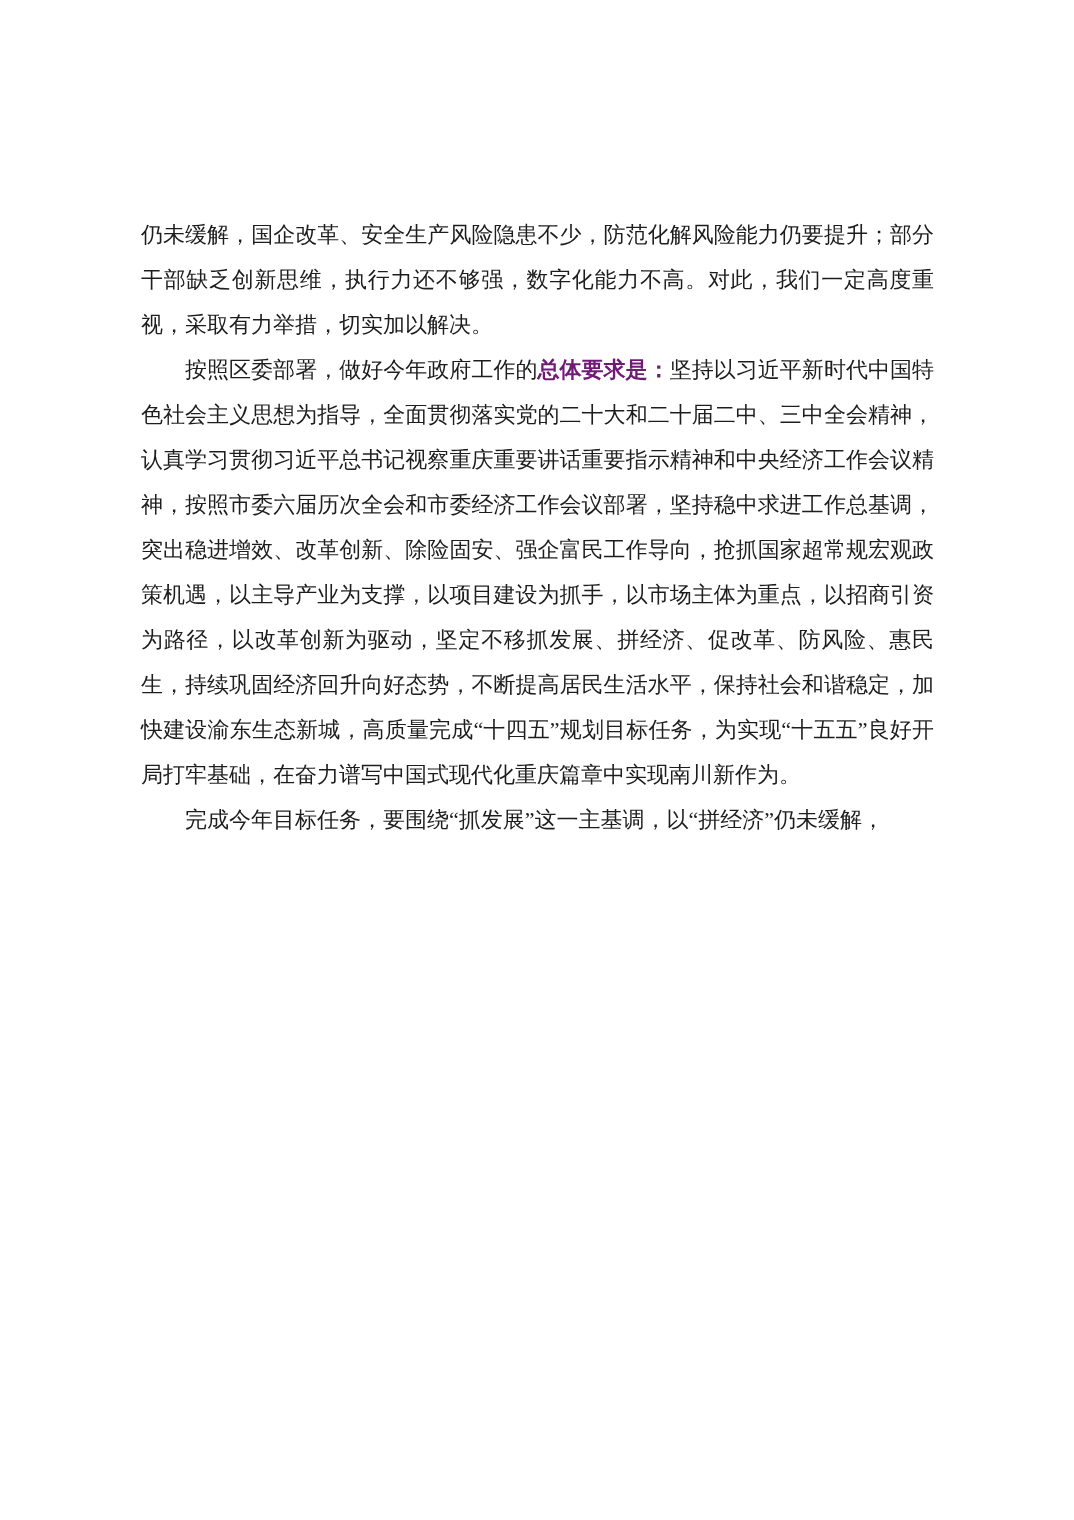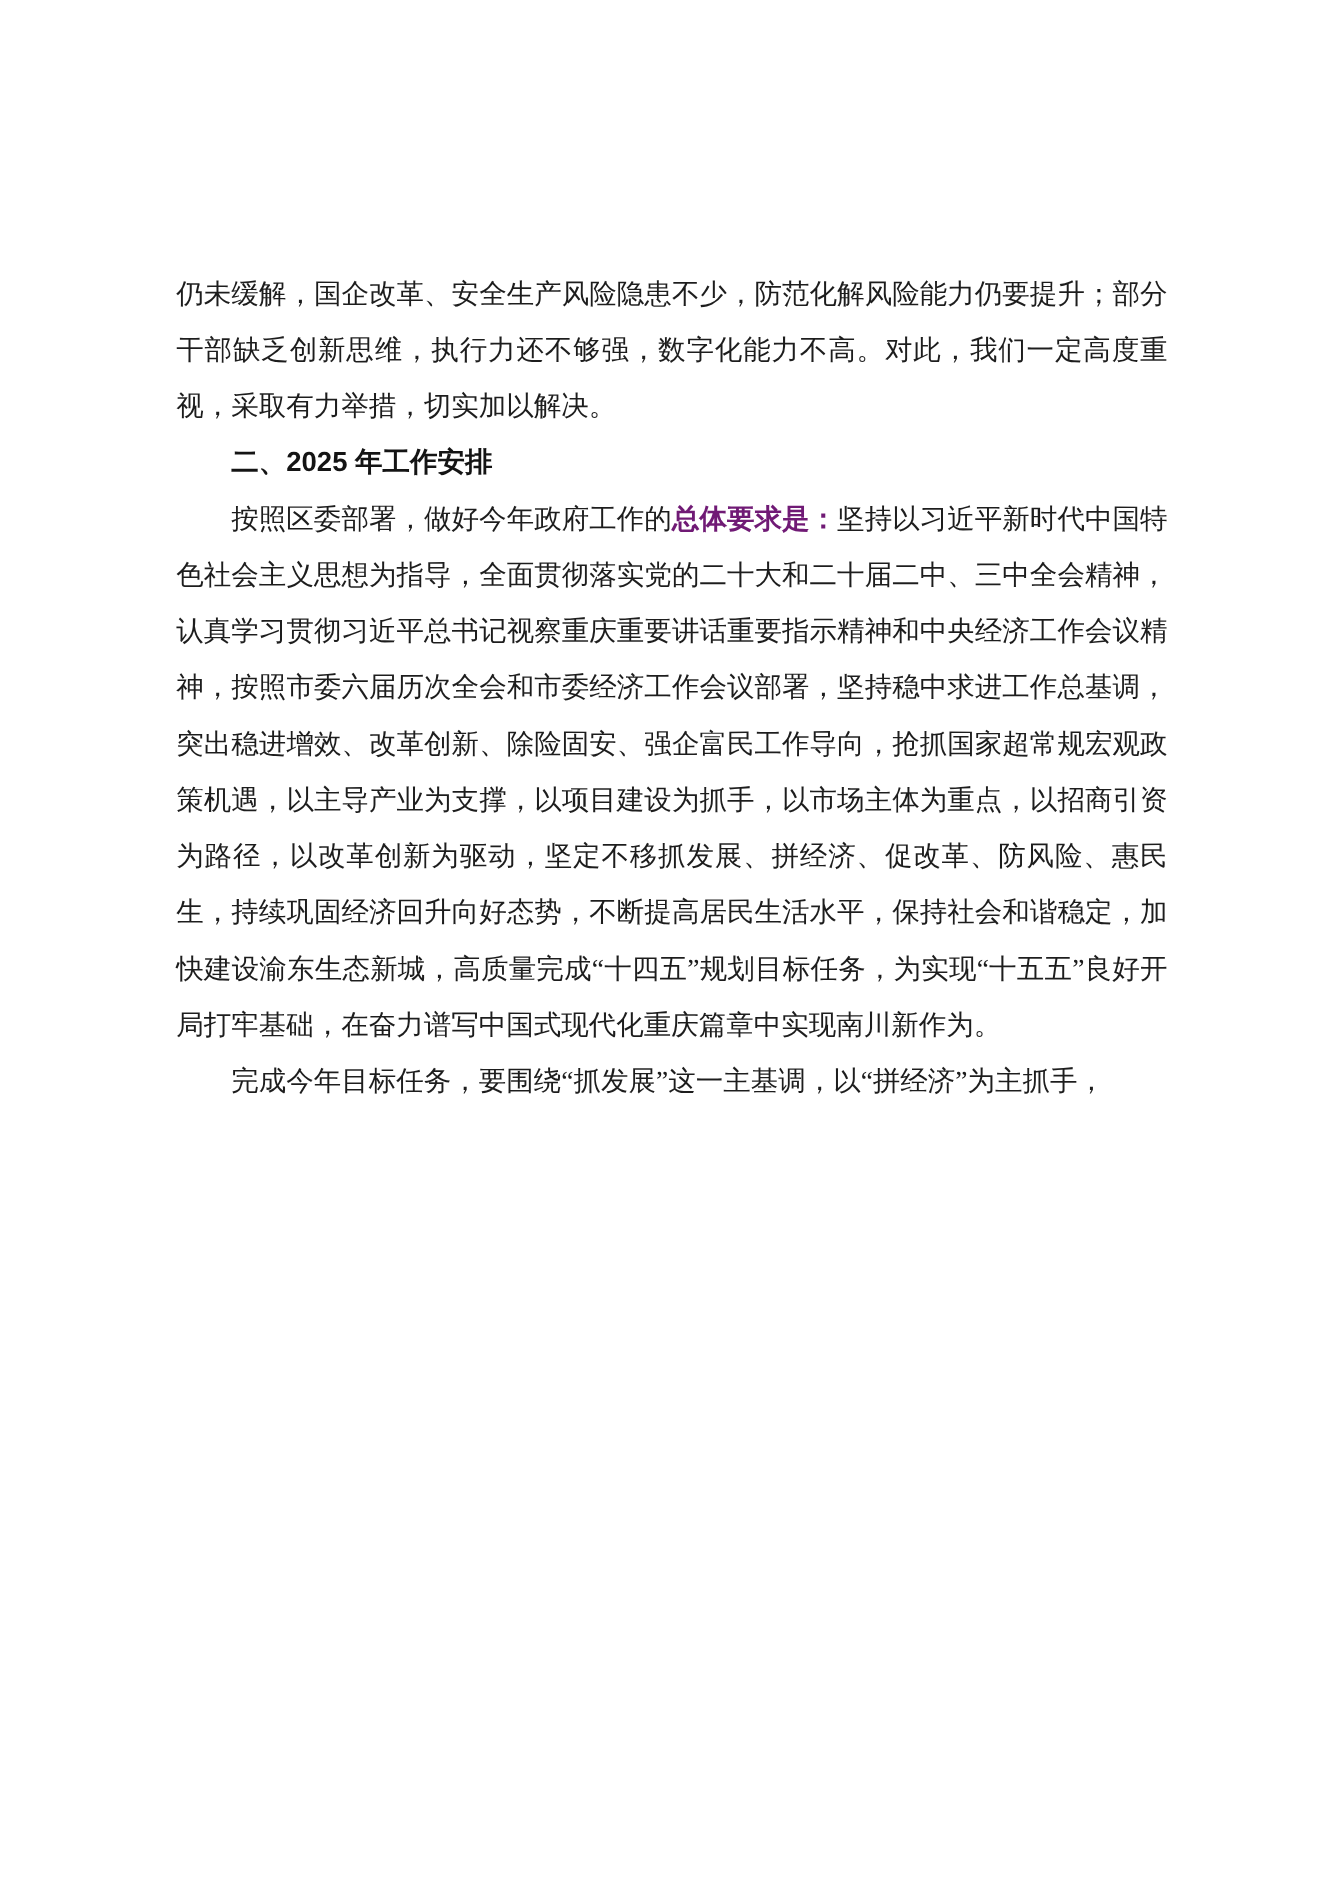--- a/index.html
+++ b/index.html
@@ -63,27 +63,26 @@
 </style>
 </head>
 <body>
 
 <div class="page">
 
   <div class="doc-content">
 
     <p class="para no-indent">仍未缓解，国企改革、安全生产风险隐患不少，防范化解风险能力仍要提升；部分干部缺乏创新思维，执行力还不够强，数字化能力不高。对此，我们一定高度重视，采取有力举措，切实加以解决。</p>
 
-    <h2 class="section-heading">二、2025 年工作安排</h2>
 
 
     <p class="para">
       <span>按照区委部署，做好今年政府工作的</span><span class="hei-bold">总体要求是：</span><span>坚持以习近平新时代中国特色社会主义思想为指导，全面贯彻落实党的二十大和二十届二中、三中全会精神，认真学习贯彻习近平总书记视察重庆重要讲话重要指示精神和中央经济工作会议精神，按照市委六届历次全会和市委经济工作会议部署，坚持稳中求进工作总基调，突出稳进增效、改革创新、除险固安、强企富民工作导向，抢抓国家超常规宏观政策机遇，以主导产业为支撑，以项目建设为抓手，以市场主体为重点，以招商引资为路径，以改革创新为驱动，坚定不移抓发展、拼经济、促改革、防风险、惠民生，持续巩固经济回升向好态势，不断提高居民生活水平，保持社会和谐稳定，加快建设渝东生态新城，高质量完成“十四五”规划目标任务，为实现“十五五”良好开局打牢基础，在奋力谱写中国式现代化重庆篇章中实现南川新作为。</span>
     </p>
 
 
-    <p class="para">完成今年目标任务，要围绕“抓发展”这一主基调，以“拼经济”为主抓手，</p>
+    <p class="para">完成今年目标任务，要围绕“抓发展”这一主基调，以“拼经济”仍未缓解，</p>
 
   </div>
 
   <div class="page-number">— 6 —</div>
 
 </div>
 
 </body></html>

